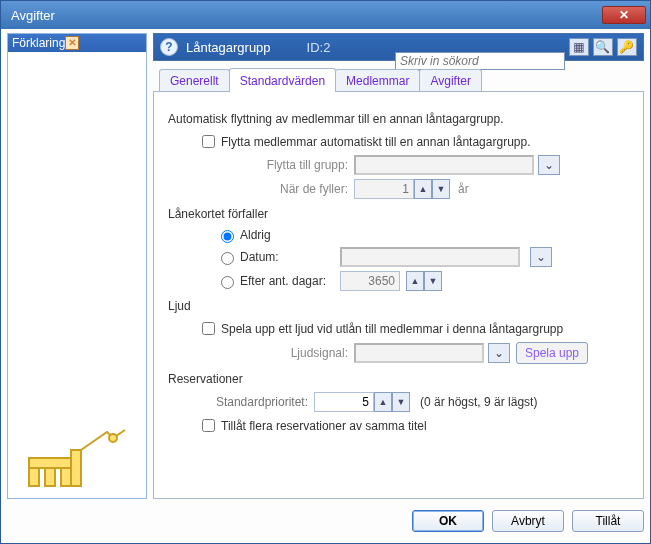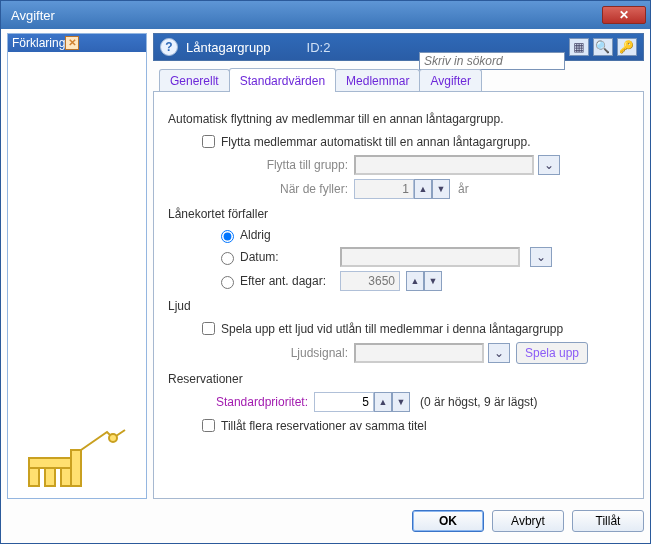--- a/index.html
+++ b/index.html
@@ -12,33 +12,33 @@
   .left-panel { position:absolute; top:4px; left:6px; width:140px; bottom:44px; border:1px solid #94b6e0; background:#fff; }
   .left-panel-header { height:18px; background: linear-gradient(#3a74c8,#2f64b5); color:#fff; padding:0 4px; display:flex; align-items:center; font-size:11px; }
   .left-close-icon { width:14px; height:14px; display:flex; align-items:center; justify-content:center; color:#d08030; font-weight:bold; cursor:pointer; border:1px solid #b8722a; background:#ffe6c0; font-size:10px; line-height:1; }
   .left-panel-body { position:absolute; top:18px; left:0; right:0; bottom:0; display:flex; align-items:flex-end; justify-content:center; padding:10px; }
   .logo-svg { width:100px; height:60px; }
   .right-area { position:absolute; top:4px; left:152px; right:6px; bottom:44px; }
   .banner { height:28px; border:1px solid #4a72a8; background: linear-gradient(#2f6ab8,#2a5da6); display:flex; align-items:center; padding:0 6px; color:#fff; }
   .banner .qicon { width:18px; height:18px; border-radius:50%; background:#eaf2ff; border:1px solid #a0b8d8; display:flex; align-items:center; justify-content:center; color:#2f6ab8; font-weight:bold; margin-right:8px; }
   .banner-title { font-size:13px; flex:0 0 auto; }
   .banner-id { margin-left:36px; color:#cfe0f5; font-size:13px; }
-  .banner-search { margin-left:auto; width:146px; height:18px; background:#fff; border:1px solid #7a94b8; padding:0 4px; color:#888; font-style:italic;margin-top:28px; }
+  .banner-search { margin-left:auto; width:170px; height:18px; background:#fff; border:1px solid #7a94b8; padding:0 4px; color:#888; font-style:italic;margin-top:28px; }
   .banner-icon { width:20px; height:18px; margin-left:4px; border:1px solid #7a94b8; background:#dce8f8; display:flex; align-items:center; justify-content:center; color:#446; cursor:pointer; }
   .tab-area { position:absolute; top:34px; left:0; right:0; bottom:0; }
   .tabstrip { height:24px; display:flex; align-items:flex-end; padding-left:6px; }
   .tab { height:22px; padding:0 10px; border:1px solid #a6b8d0; border-bottom:none; background:#eef3fa; display:flex; align-items:center; margin-right:-1px; color:#6d28d9; cursor:pointer; border-radius:3px 3px 0 0; }
   .tab.active { background:#fff; height:24px; position:relative; top:1px; z-index:2; }
   .tab-body { position:absolute; top:24px; left:0; right:0; bottom:0; border:1px solid #a6b8d0; background:#fff; padding:12px 14px; overflow:hidden; color:#333; }
   .section-title { margin:8px 0 6px 0; }
   .row { display:flex; align-items:center; margin:4px 0; }
   .indent1 { padding-left:30px; }
   .indent2 { padding-left:60px; }
   .label-right { width:120px; text-align:right; margin-right:6px; color:#888; }
-  .label-right.on { color:#a21caf; }
+  .label-right.on { color:#737373; }
   .field-look.disabled, input.field:disabled { background:#f3f3f3; color:#777; }
   .spin { display:flex; align-items:center; }
   .spin-box { width:60px; height:20px; border:1px solid #b0c0d8; text-align:right; padding:0 4px; background:#fff; }
   .spin-box:disabled { background:#f3f3f3; color:#777; }
   .spin-btns .sb, .spin-btns-h .sb { width:16px; height:10px; border:1px solid #8aa0c0; background:#e8eef8; display:flex; align-items:center; justify-content:center; font-size:8px; color:#446; cursor:pointer; }
   .spin-btns-h { display:flex; }
   .spin-btns-h .sb { height:20px; width:18px; font-size:9px; }
   .chev-btn { width:22px; height:20px; border:1px solid #8aa0c0; background:#e8eef8; display:flex; align-items:center; justify-content:center; font-size:10px; color:#446; cursor:pointer; margin-left:4px; }
   .radio-row { display:flex; align-items:center; margin:4px 0 4px 48px; }
   .radio-row input { margin-right:6px; }

